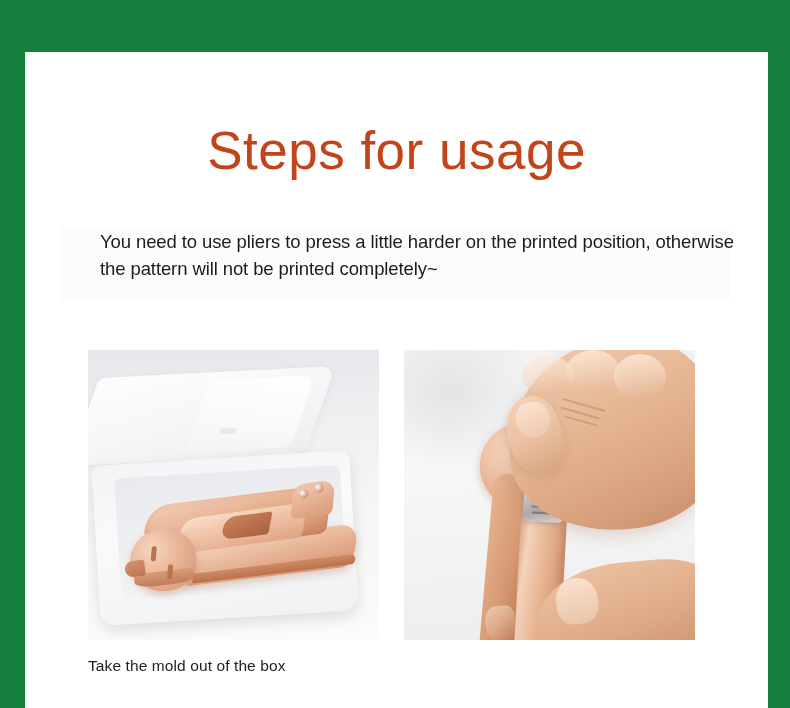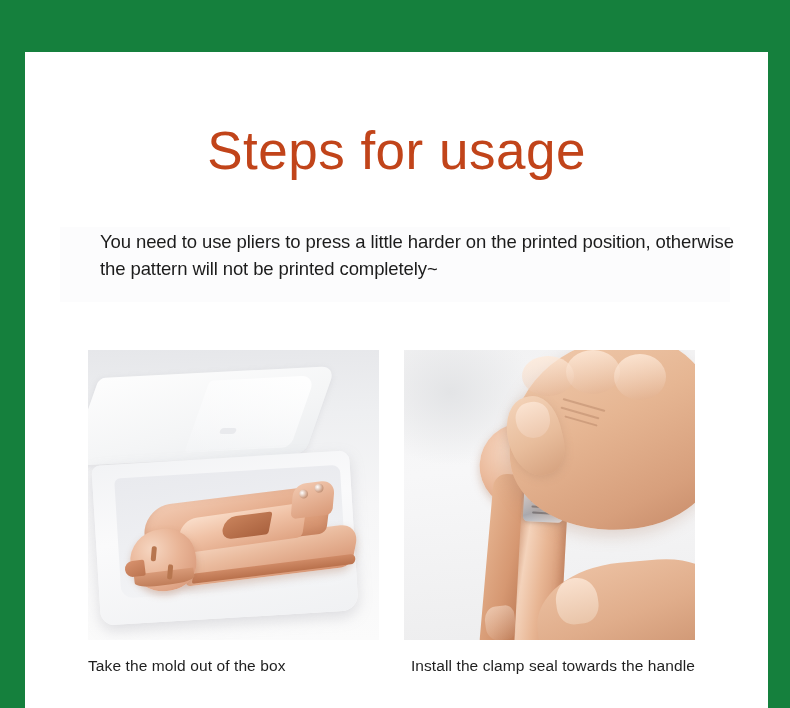--- a/index.html
+++ b/index.html
@@ -615,17 +615,16 @@
             <div class="lower-hand"></div>
             <div class="lower-nail"></div>
           </div>
         </div>
       </div>
 
     </div>
 
     <div class="captions">
       <div class="caption">Take the mold out of the box</div>
-      <div class="caption right">Install the clamp seal towards the handle</div>
     </div>
 
   </div>
 </div>
 
 </body></html>

